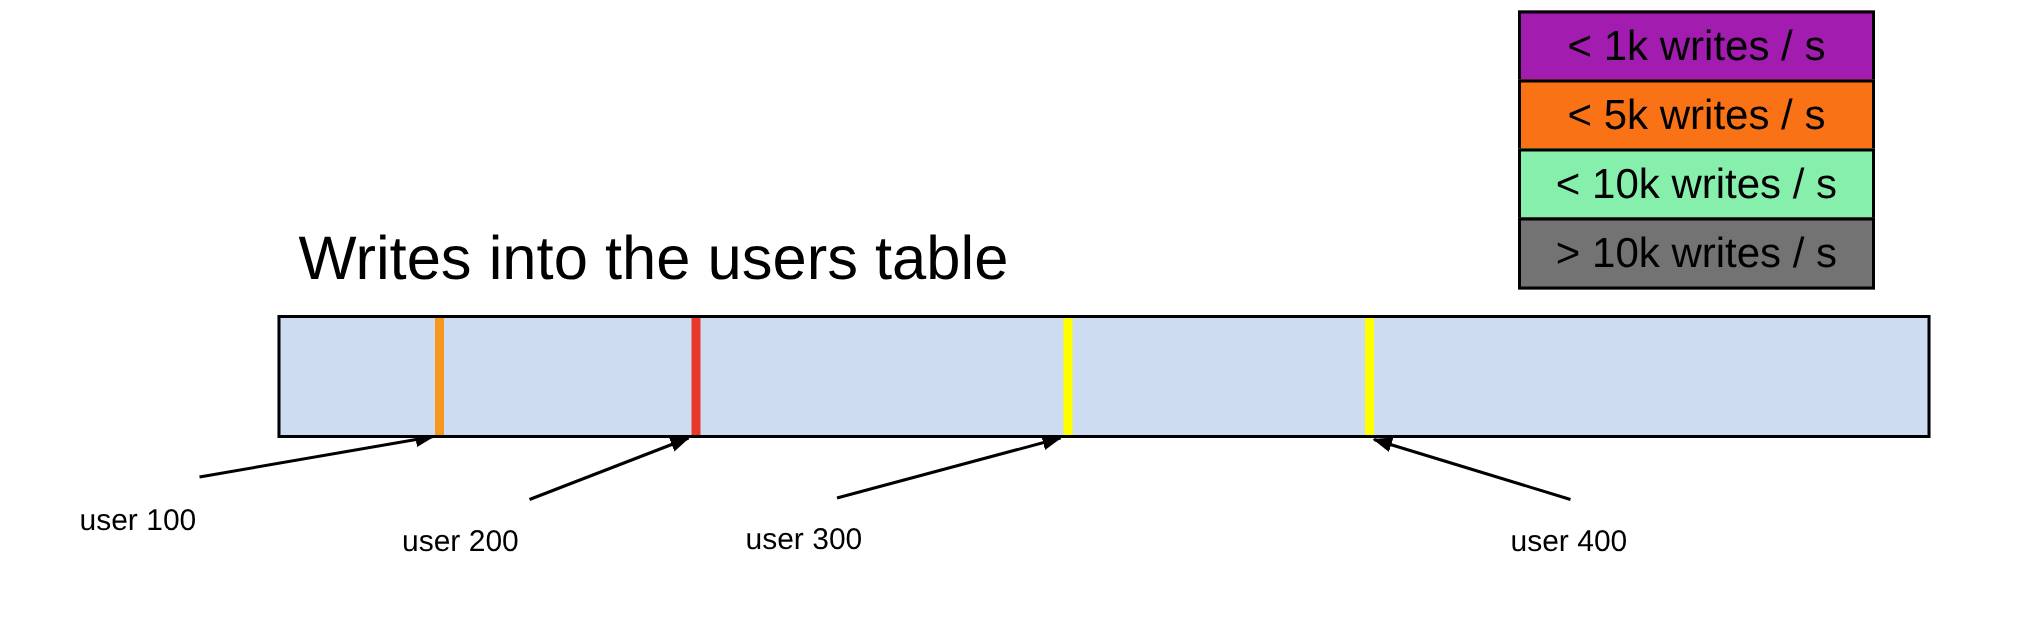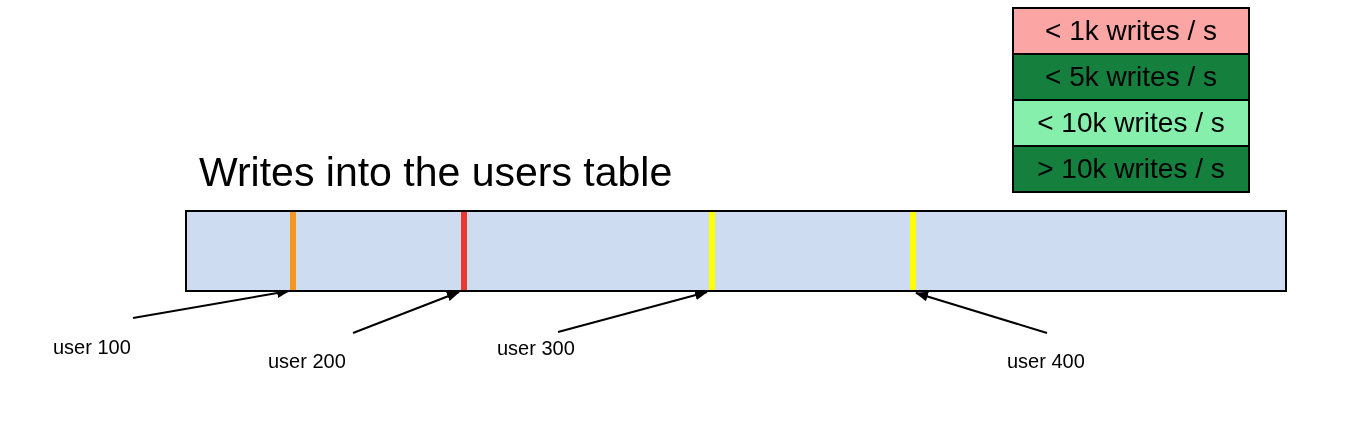--- a/index.html
+++ b/index.html
@@ -66,21 +66,21 @@
     height: 100%;
   }
   .user-label {
     position: absolute;
     font-size: 20px;
     color: #000000;
     white-space: nowrap;
   }
   .lbl-100 { left: 53px;  top: 336px; }
   .lbl-200 { left: 268px; top: 350px; }
-  .lbl-300 { left: 497px; top: 337px; }
+  .lbl-300 { left: 497px; top: 349px; }
   .lbl-400 { left: 1007px; top: 350px; }
 </style>
 </head>
 <body>
 
 <div class="canvas">
 
   <svg class="arrows" viewBox="0 0 1350 422" xmlns="http://www.w3.org/2000/svg">
     <defs>
       <marker id="ah" markerWidth="14" markerHeight="12" refX="12" refY="5" orient="auto" markerUnits="userSpaceOnUse">
@@ -89,30 +89,30 @@
     </defs>
     <line x1="133" y1="318" x2="289" y2="291" stroke="#000000" stroke-width="2" marker-end="url(#ah)"></line>
     <line x1="353" y1="333" x2="459" y2="292" stroke="#000000" stroke-width="2" marker-end="url(#ah)"></line>
     <line x1="558" y1="332" x2="707" y2="292" stroke="#000000" stroke-width="2" marker-end="url(#ah)"></line>
     <line x1="1047" y1="333" x2="916" y2="293" stroke="#000000" stroke-width="2" marker-end="url(#ah)"></line>
   </svg>
 
   <div class="title">Writes into the users table</div>
 
   <div class="legend">
-    <div class="legend-row" style="background-color: #fca5a5;">
+    <div class="legend-row" style="background-color: #a21caf;">
       <span>&lt; 1k writes / s</span>
     </div>
-    <div class="legend-row" style="background-color: #15803d;">
+    <div class="legend-row" style="background-color: #f97316;">
       <span>&lt; 5k writes / s</span>
     </div>
     <div class="legend-row" style="background-color: #86efac;">
       <span>&lt; 10k writes / s</span>
     </div>
-    <div class="legend-row" style="background-color: #15803d; align-items: center;">
+    <div class="legend-row" style="background-color: #737373; align-items: center;">
       <span>&gt; 10k writes / s</span>
     </div>
   </div>
 
   <div class="bar" style="background-color: rgb(205, 220, 240); border-color: rgb(0, 0, 0);">
     <div class="marker" style="left: 103px; background-color: rgb(245, 151, 29);"></div>
     <div class="marker" style="left: 274px; background-color: rgb(232, 57, 42);"></div>
     <div class="marker" style="left: 522px; background-color: rgb(255, 255, 0);"></div>
     <div class="marker" style="left: 723px; background-color: rgb(255, 255, 0);"></div>
   </div>

